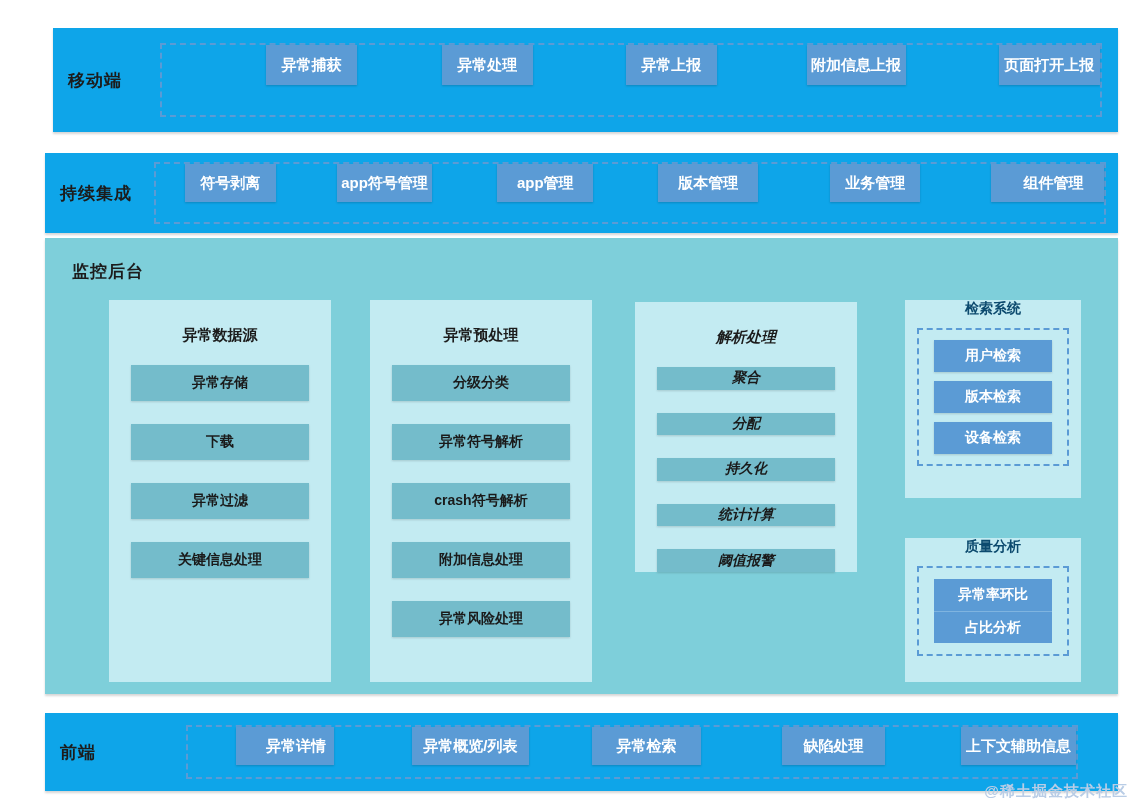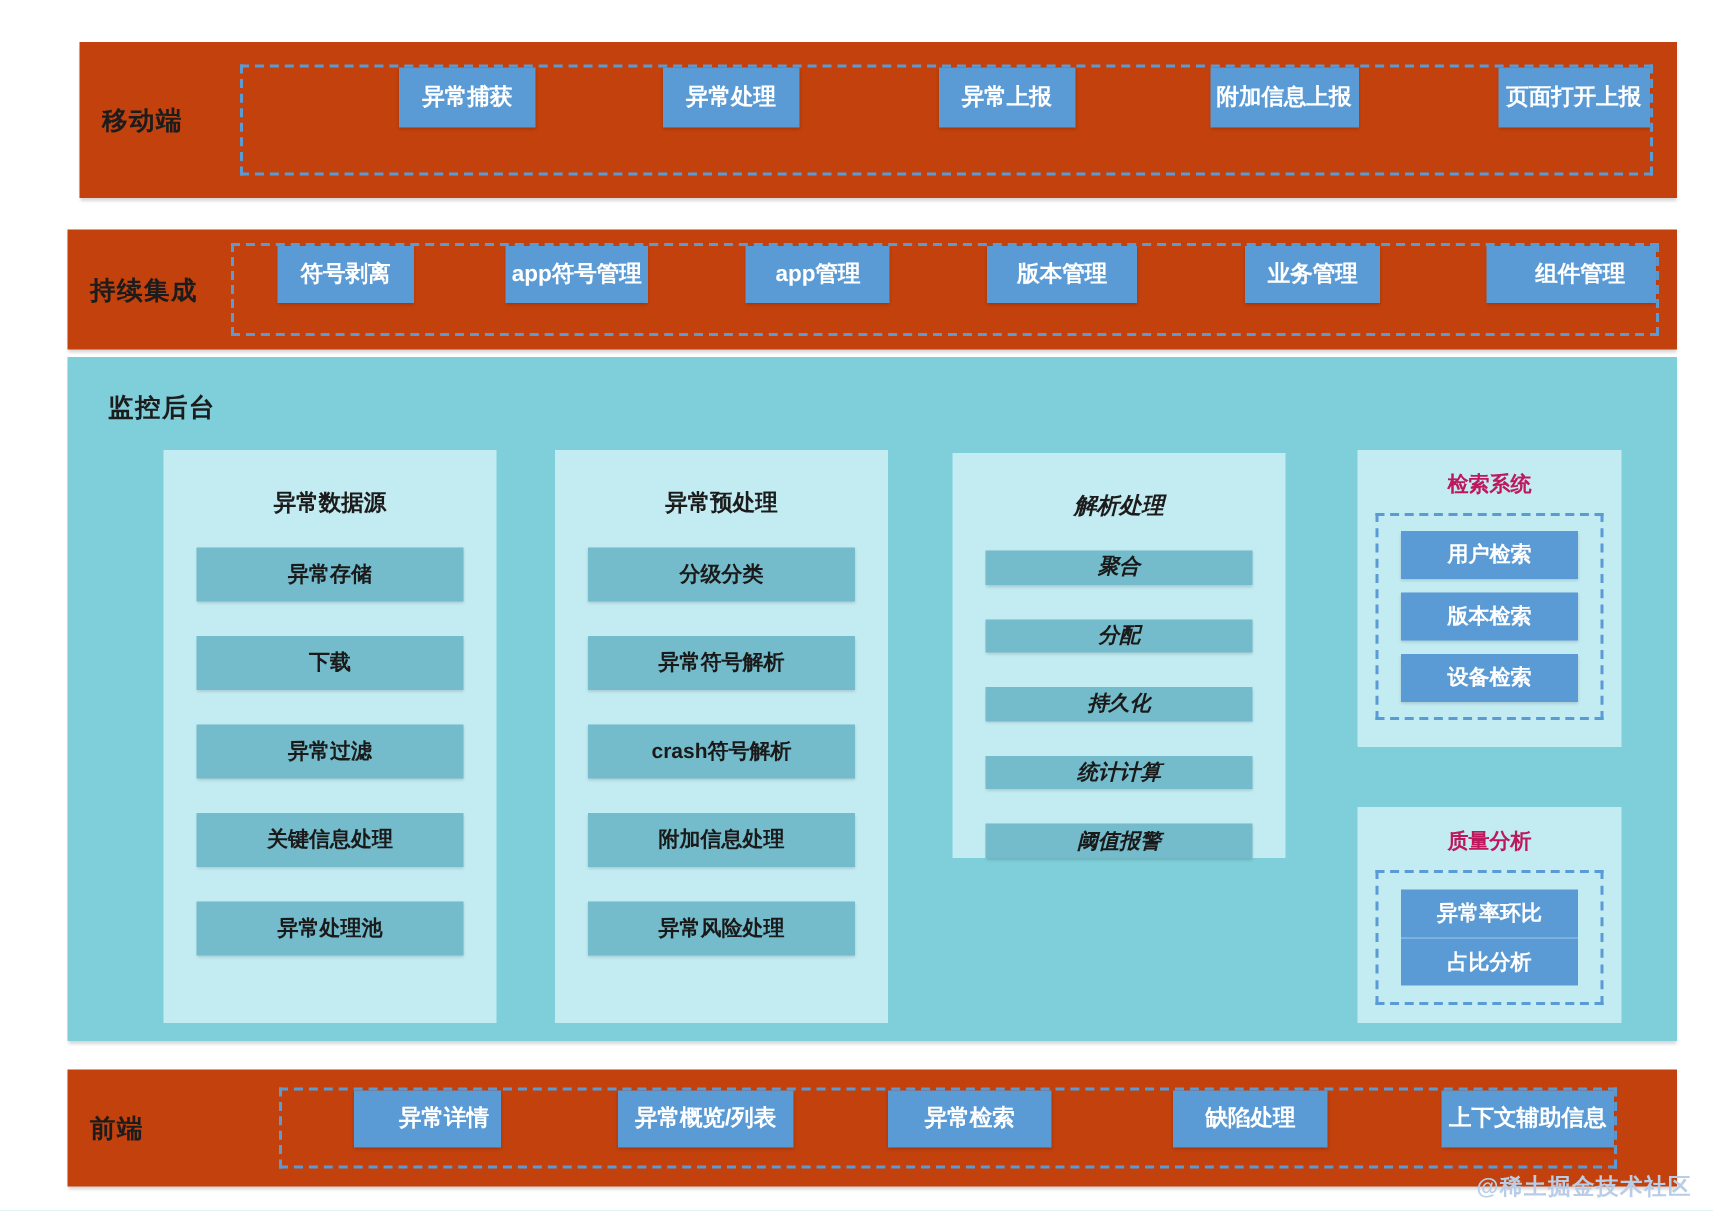--- a/index.html
+++ b/index.html
@@ -24,21 +24,21 @@
   }
 
   
   .band {
     position: absolute;
     box-sizing: border-box;
     display: flex;
     align-items: center;
     box-shadow: 0 2px 2px rgba(0,0,0,0.16);
   }
-  .band-blue { background: #c2410c; }
+  .band-blue { background: #0ea5e9; }
   .band-teal { background: #7ecfda; }
 
   .band-label {
     flex: 0 0 auto;
     font-size: 17px;
     font-weight: bold;
     color: #1c1c1c;
     letter-spacing: 1px;
     text-align: left;
     white-space: nowrap;
@@ -119,22 +119,21 @@
     position: absolute;
     box-sizing: border-box;
     background: #c3ebf2;
     display: flex;
     flex-direction: column;
     align-items: center;
   }
   .side-title {
     font-size: 14px;
     font-weight: bold;
-    color: #be185d;
-    margin-top: 14px;
+    color: #0c4a6e;
     margin-bottom: 10px;
   }
   .side-dashed {
     box-sizing: border-box;
     border: 2px dashed #5b9bd5;
     display: flex;
     flex-direction: column;
     align-items: center;
     justify-content: center;
   }
@@ -198,21 +197,20 @@
 
   <div class="band band-teal" id="monitor-band" style="left:45px; top:238px; width:1073px; height:456px;">
     <div id="monitor-title">监控后台</div>
 
     <div class="pillar" style="left:64px; top:62px; width:222px; height:382px;">
       <div class="pillar-title">异常数据源</div>
       <div class="pillar-item">异常存储</div>
       <div class="pillar-item">下载</div>
       <div class="pillar-item">异常过滤</div>
       <div class="pillar-item">关键信息处理</div>
-      <div class="pillar-item">异常处理池</div>
     </div>
 
     <div class="pillar" style="left:325px; top:62px; width:222px; height:382px;">
       <div class="pillar-title">异常预处理</div>
       <div class="pillar-item">分级分类</div>
       <div class="pillar-item">异常符号解析</div>
       <div class="pillar-item">crash符号解析</div>
       <div class="pillar-item">附加信息处理</div>
       <div class="pillar-item">异常风险处理</div>
     </div>

